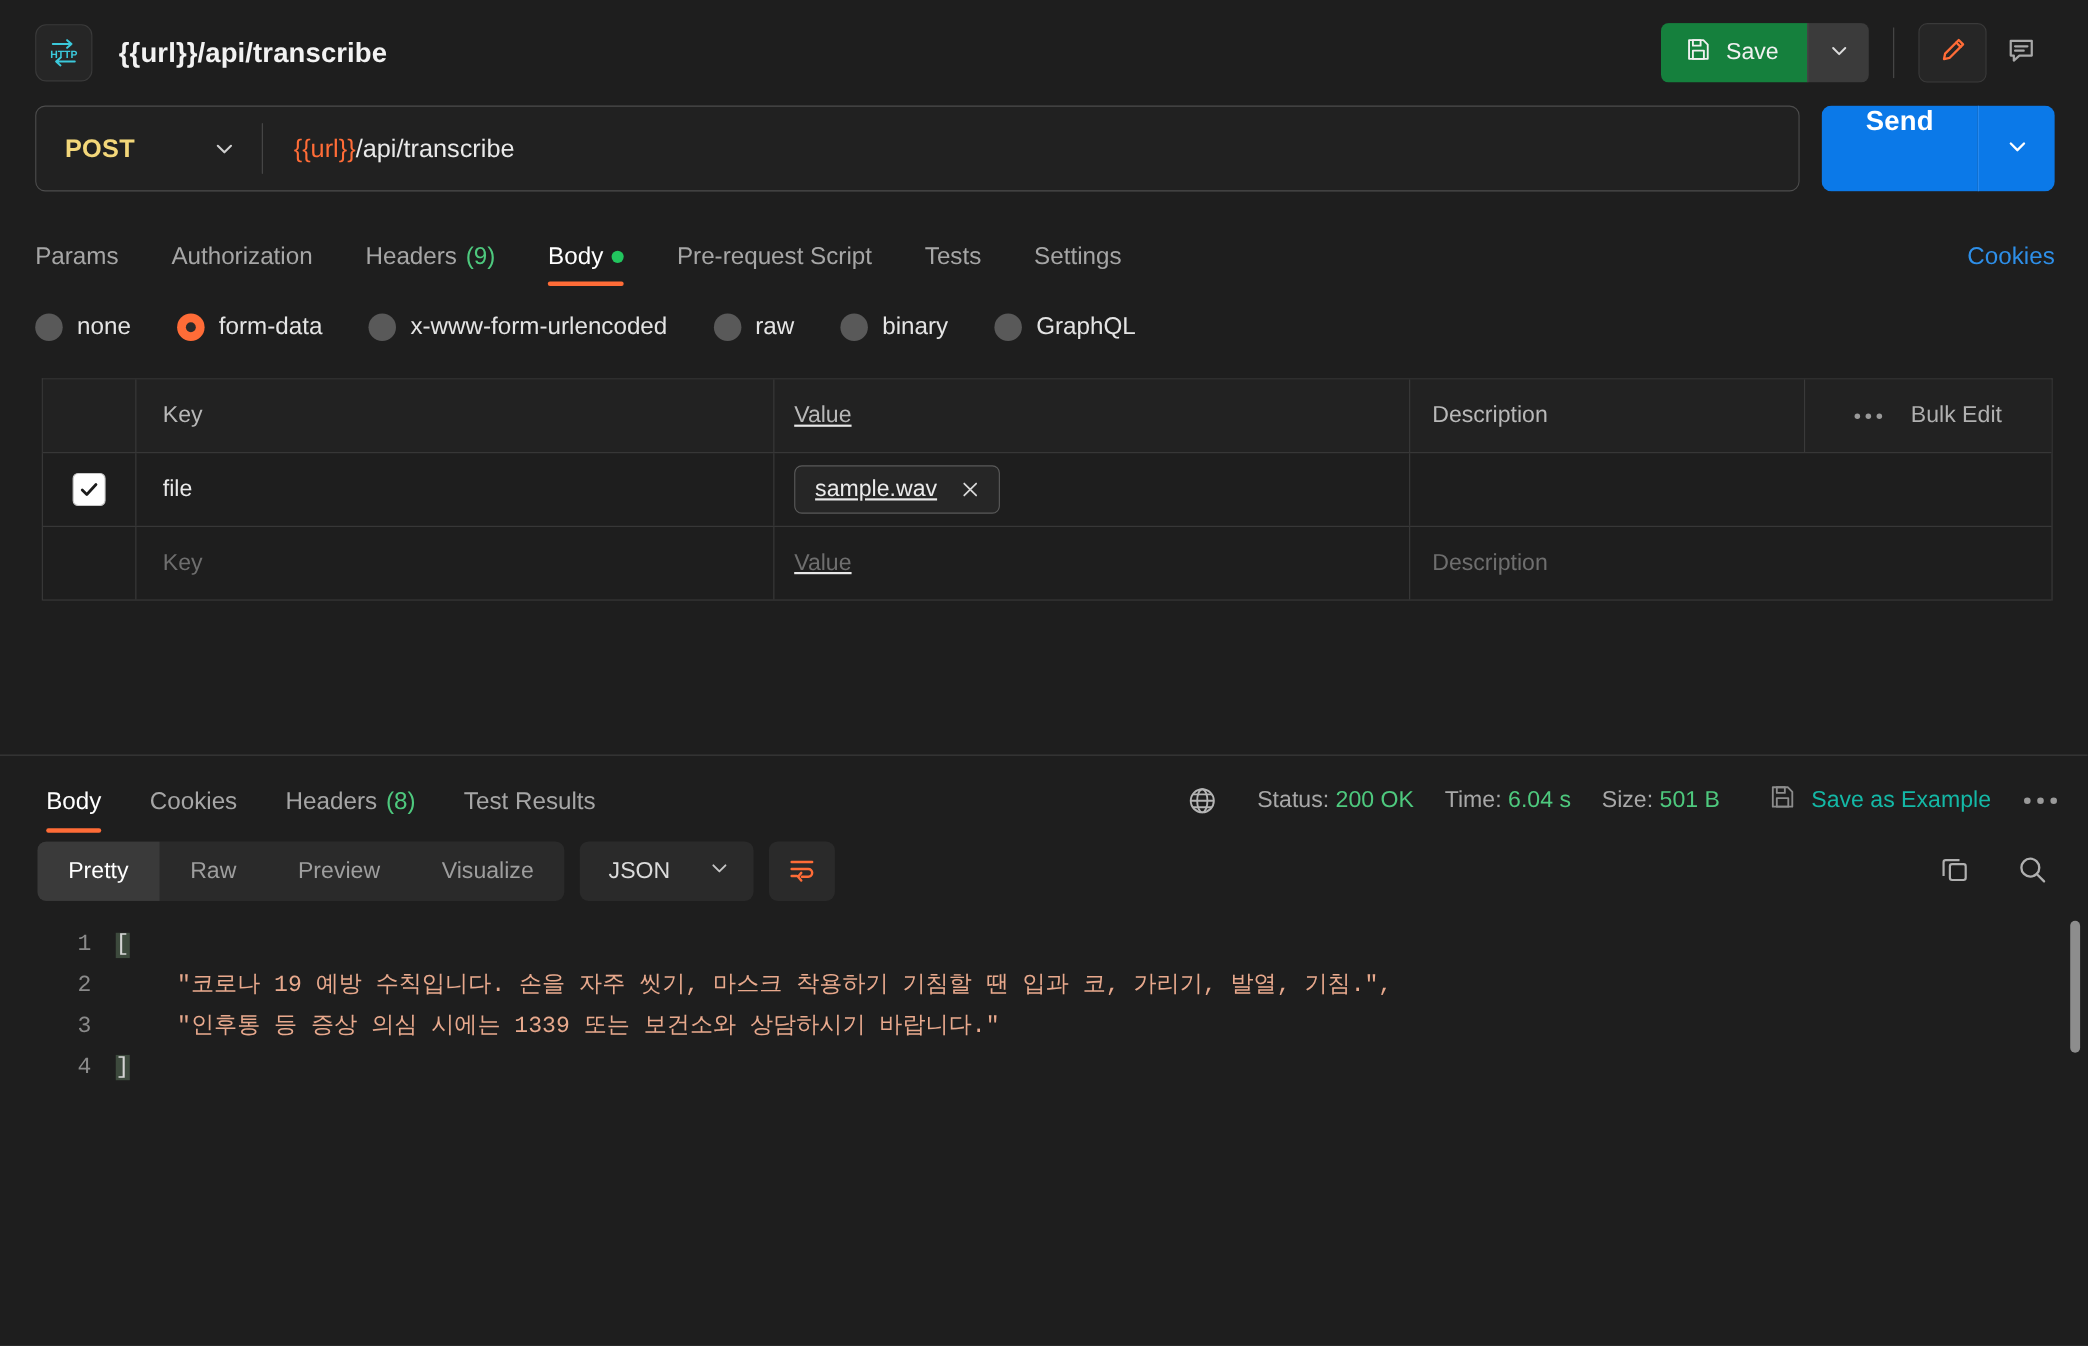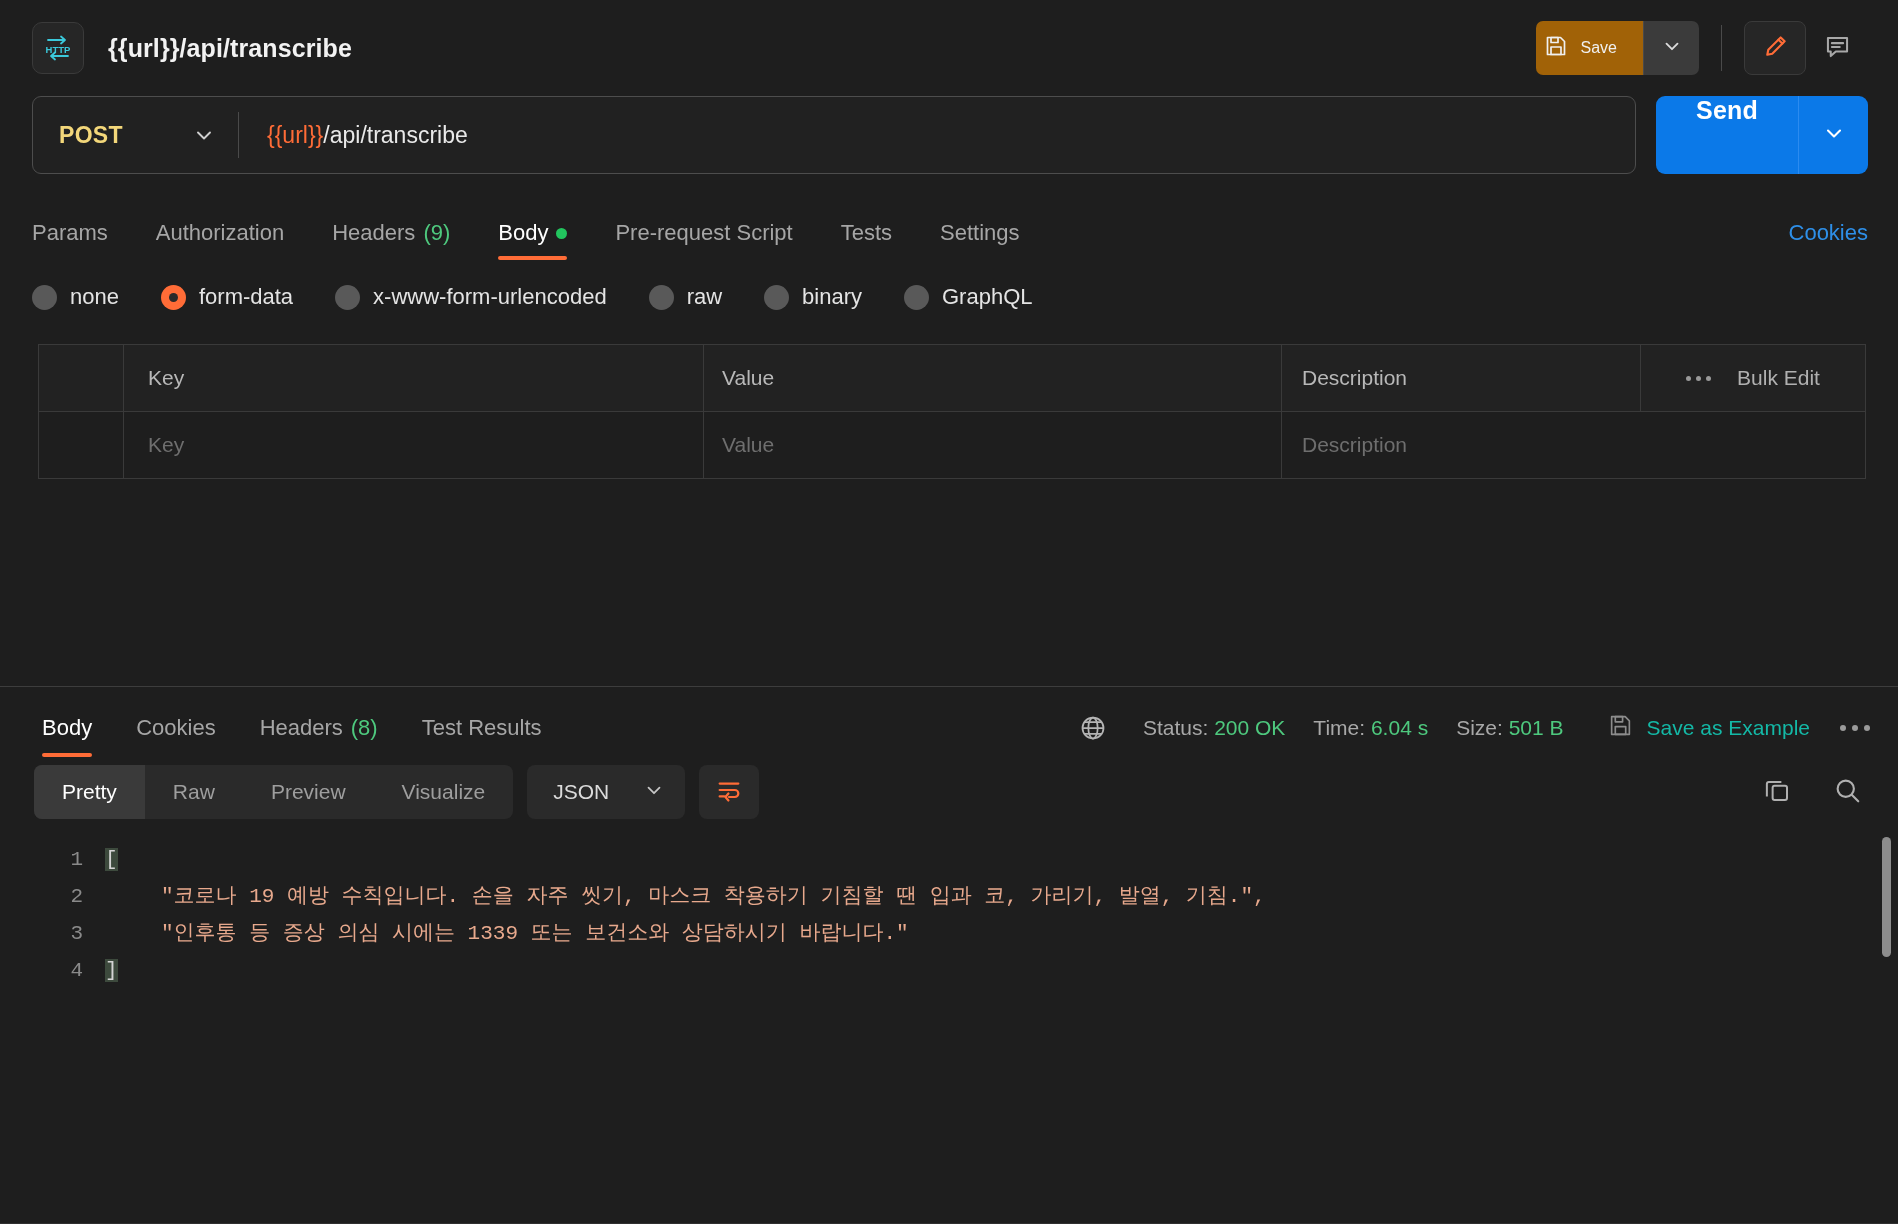--- a/index.html
+++ b/index.html
@@ -24,22 +24,22 @@
     flex: none;
   }
   .http-badge svg { display: block; }
   .req-title {
     font-size: 25px; font-weight: 700; color: #f2f2f2;
     margin-left: 24px; letter-spacing: .1px;
   }
   .titlebar-right { margin-left: auto; display: flex; align-items: center; gap: 0; }
   .save-group { display: flex; align-items: stretch; border-radius: 7px; overflow: hidden; }
   .save-btn {
-    background: #a16207; color: #f0f0f0; border: none;
-    height: 54px; padding: 0 26px 0 8px; font-size: 16px;
+    background: #15803d; color: #f0f0f0; border: none;
+    height: 54px; padding: 0 26px 0 22px; font-size: 21px;
     display: flex; align-items: center; gap: 13px; cursor: pointer;
     font-family: inherit;
   }
   .save-caret {
     background: #3b3b3b; width: 56px; height: 54px;
     display: flex; align-items: center; justify-content: center;
     border-left: 1px solid #4a4a4a; cursor: pointer;
   }
   .tb-divider { width: 1px; height: 46px; background: #4a4a4a; margin: 0 22px; }
   .icon-group { display: flex; align-items: center; background: transparent; border-radius: 8px; }
@@ -120,21 +120,21 @@
 
   
   .kvtable {
     margin: 34px 32px 0 38px; border: 1px solid #3a3a3a; border-bottom: none;
     flex: none;
   }
   .kvrow { display: flex; border-bottom: 1px solid #3a3a3a; }
   .kvrow.head { background: #222222; }
   .c-check { width: 85px; border-right: 1px solid #3a3a3a; display: flex; align-items: center; justify-content: center; flex: none; }
   .c-key   { width: 580px; border-right: 1px solid #3a3a3a; display: flex; align-items: center; padding-left: 24px; flex: none; }
-  .c-val   { width: 578px; border-right: 1px solid #3a3a3a; display: flex; align-items: center; padding-left: 18px; flex: none; }
+  .c-val   { width: 578px; border-right: 1px solid #3a3a3a; display: flex; align-items: center; padding-left: 18px; flex: none; text-decoration: underline; }
   .c-desc  { flex: 1; display: flex; align-items: center; padding-left: 20px; min-width: 0; }
   .c-bulk  { width: 225px; border-left: 1px solid #3a3a3a; display: flex; align-items: center; justify-content: center; gap: 26px; flex: none; cursor: pointer; }
   .kvrow.head > div { height: 66px; }
   .kvrow.data > div { height: 66px; }
   .hdr-txt { font-size: 21px; color: #b8b8b8; }
   .cell-txt { font-size: 21px; color: #e8e8e8; }
   .ph-txt { font-size: 21px; color: #6e6e6e; }
   .bulk-txt { font-size: 21px; color: #b0b0b0; }
   .dots { display: flex; gap: 5px; align-items: center; }
   .dots i { width: 5px; height: 5px; border-radius: 50%; background: #9a9a9a; display: block; }
@@ -375,20 +375,43 @@
       <div class="c-bulk">
         <span class="dots">
             <i></i>
             <i></i>
             <i></i>
           </span>
         <span class="bulk-txt">Bulk Edit</span>
       </div>
     </div>
 
+    <div class="kvrow data">
+      <div class="c-check">
+        <span class="chk">
+          <svg width="20" height="20" viewBox="0 0 24 24" fill="none" stroke="#1c1c1c" stroke-width="3" stroke-linecap="round" stroke-linejoin="round">
+              <path d="M4.5 12.5l5 5 10-11"></path>
+            </svg>
+        </span>
+      </div>
+      <div class="c-key">
+        <span class="cell-txt">file</span>
+      </div>
+      <div class="c-val">
+        <span class="file-chip">
+          <span class="name">sample.wav</span>
+          <span class="x">
+            <svg width="20" height="20" viewBox="0 0 24 24" fill="none" stroke="#d8d8d8" stroke-width="1.9" stroke-linecap="round">
+                <path d="M5.5 5.5l13 13M18.5 5.5l-13 13"></path>
+              </svg>
+          </span>
+        </span>
+      </div>
+      <div class="c-desc"></div>
+    </div>
 
     <div class="kvrow data">
       <div class="c-check"></div>
       <div class="c-key">
         <span class="ph-txt">Key</span>
       </div>
       <div class="c-val">
         <span class="ph-txt">Value</span>
       </div>
       <div class="c-desc">

